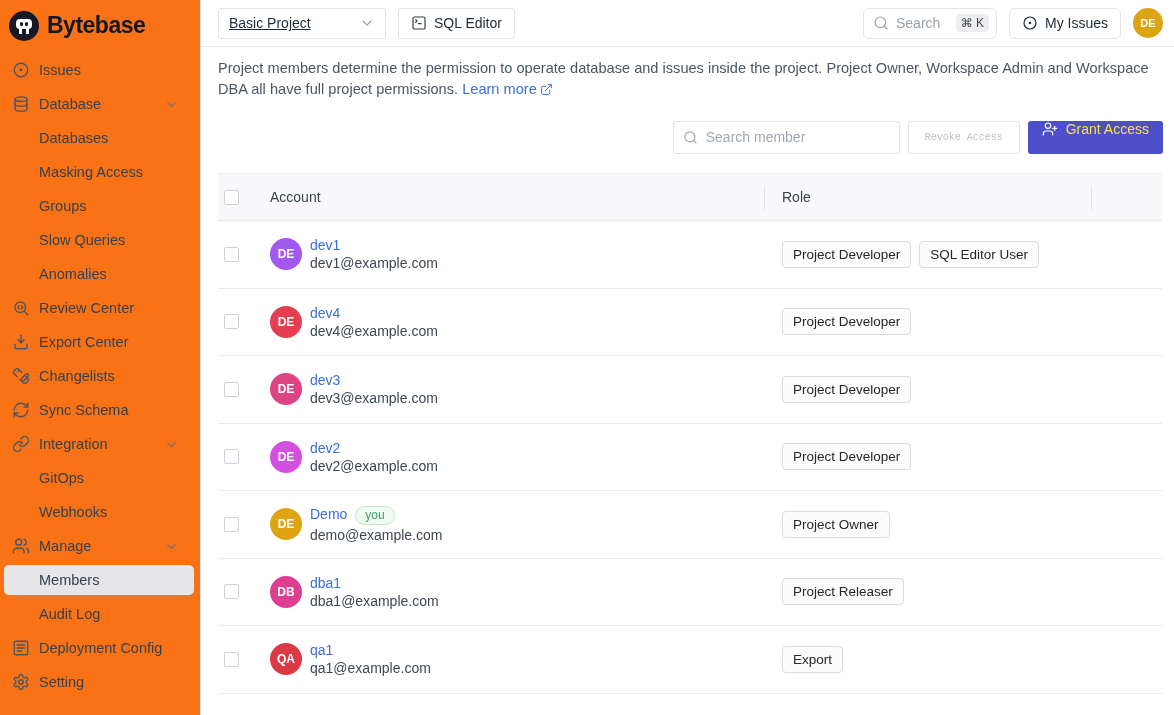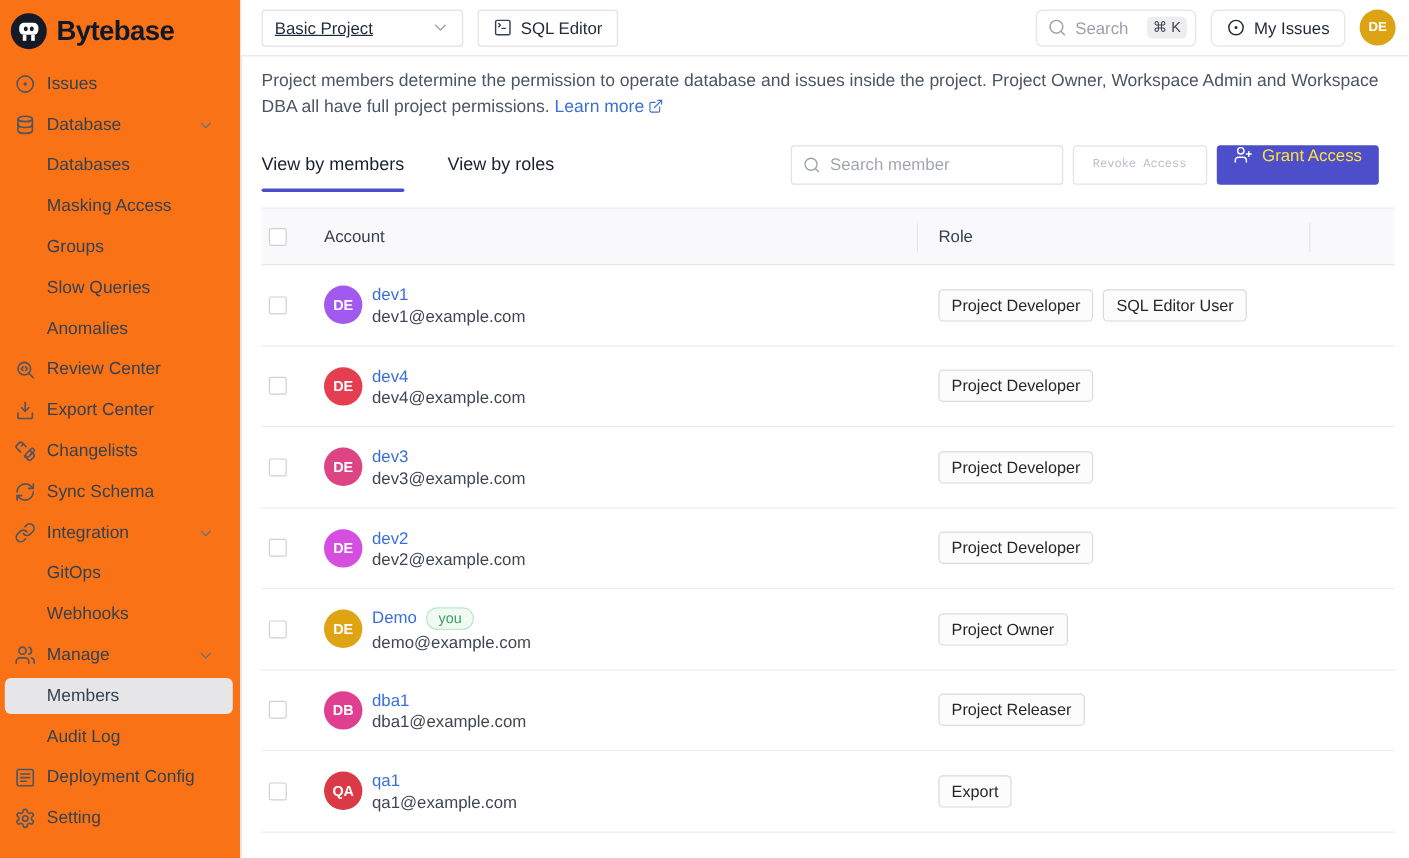--- a/index.html
+++ b/index.html
@@ -72,21 +72,21 @@
     display:flex; align-items:center; gap:7px; padding:0 12px;
     font-size:14px; color:#1f2937; background:#fff; cursor:pointer; font-family:inherit;
   }
   .avatar-top {
     width:30px; height:30px; border-radius:50%;
     color:#fff; font-size:11px; font-weight:bold;
     display:flex; align-items:center; justify-content:center; cursor:pointer;
   }
 
   
-  .content { position:absolute; left:201px; top:47px; width:973px; height:668px; padding:11px 25px 0 17px; }
+  .content { position:absolute; left:201px; top:47px; width:973px; height:668px; padding:11px 11px 0 17px; }
   .desc { margin:0; font-size:14.6px; line-height:21px; color:#4b5563; max-width:948px; }
   .desc a { color:#3a6fd8; text-decoration:none; }
   .desc .ext { display:inline-block; vertical-align:-2px; margin-left:3px; color:#3a6fd8; }
   .desc .ext svg { width:13px; height:13px; }
 
   .toolbar { margin-top:14px; display:flex; align-items:center; height:46px; }
   .tabs { display:flex; gap:36px; height:46px; }
   .tab { position:relative; display:flex; align-items:center; font-size:15px; color:#18212f; cursor:pointer; }
   .tab.active::after { content:""; position:absolute; left:0; right:0; bottom:0; height:3px; background:#4d4ec9; border-radius:2px; }
   .toolbar-right { margin-left:auto; display:flex; align-items:center; gap:8px; }
@@ -355,24 +355,20 @@
     <p class="desc">
       <span>Project members determine the permission to operate database and issues inside the project. Project Owner, Workspace Admin and Workspace DBA all have full project permissions.</span>
       <a href="#">Learn more</a><span class="ext ic"><svg viewBox="0 0 24 24" fill="none" stroke="currentColor" stroke-width="1.8" stroke-linecap="round" stroke-linejoin="round">
             <path d="M15 3h6v6"></path>
             <path d="M10 14 21 3"></path>
             <path d="M18 13v6a2 2 0 0 1-2 2H5a2 2 0 0 1-2-2V8a2 2 0 0 1 2-2h6"></path>
           </svg></span>
     </p>
 
     <div class="toolbar">
-      <div class="tabs">
-        <div class="tab active">View by members</div>
-        <div class="tab">View by roles</div>
-      </div>
       <div class="toolbar-right">
         <div class="member-search">
           <span class="ic ic15">
               <svg viewBox="0 0 24 24" fill="none" stroke="currentColor" stroke-width="1.8" stroke-linecap="round" stroke-linejoin="round">
                 <circle cx="11" cy="11" r="8"></circle>
                 <path d="m21 21-4.3-4.3"></path>
               </svg>
             </span>
           <input type="text" placeholder="Search member" style="">
         </div>

